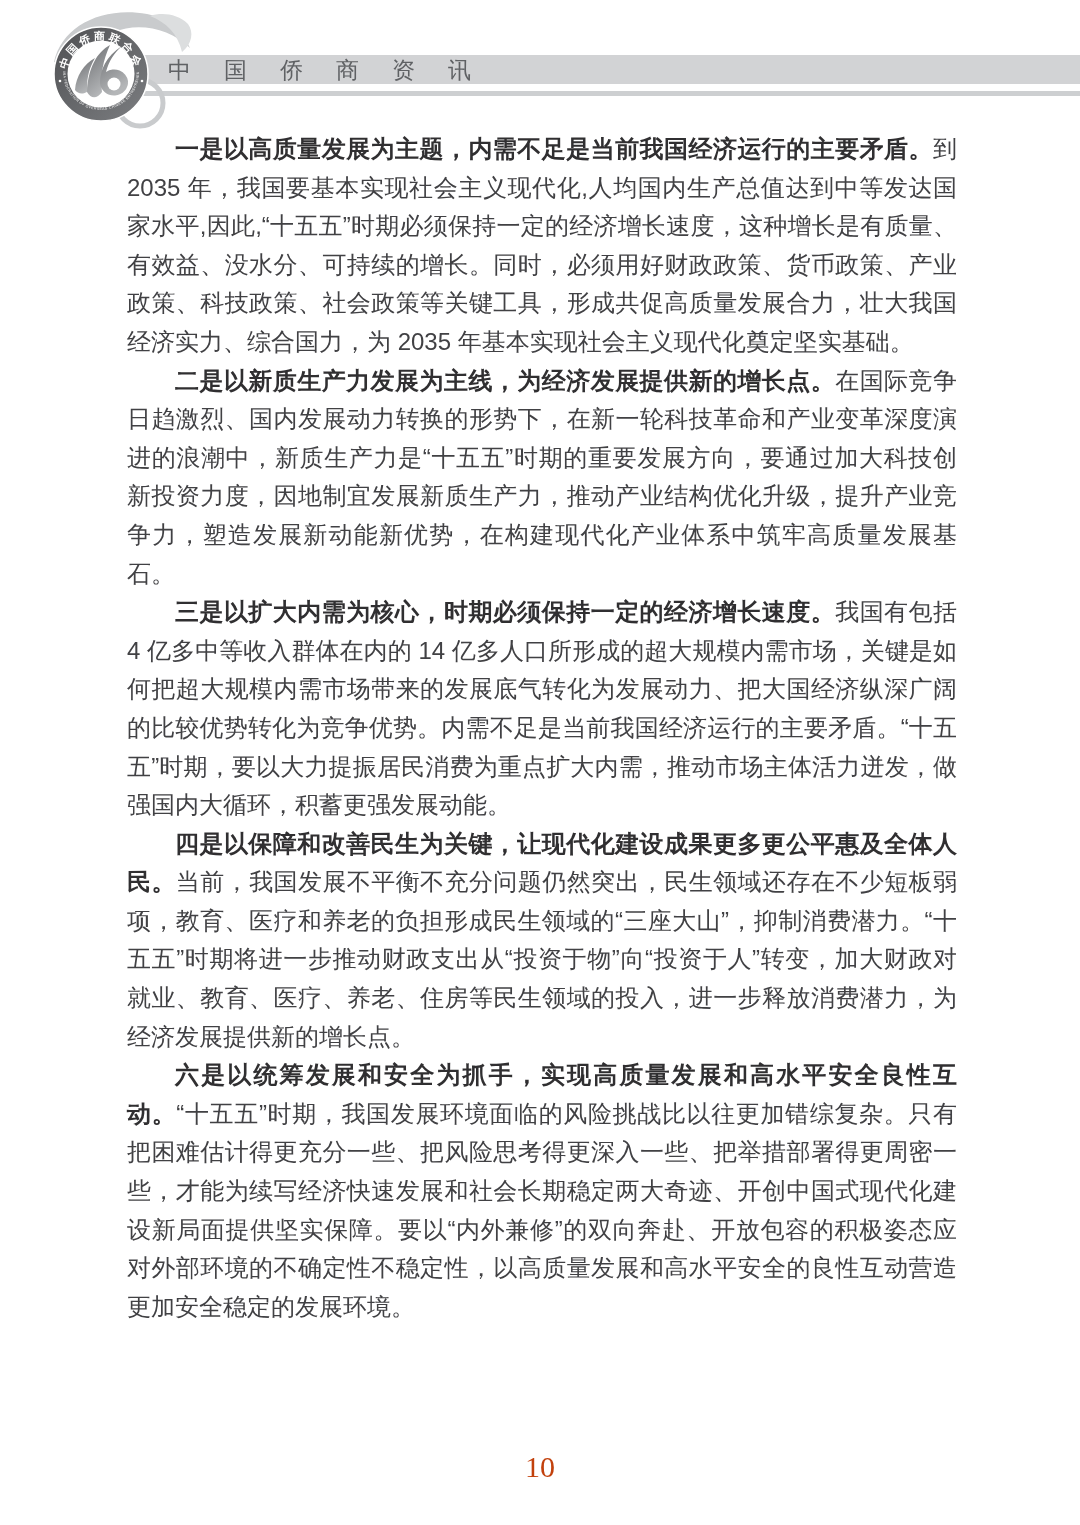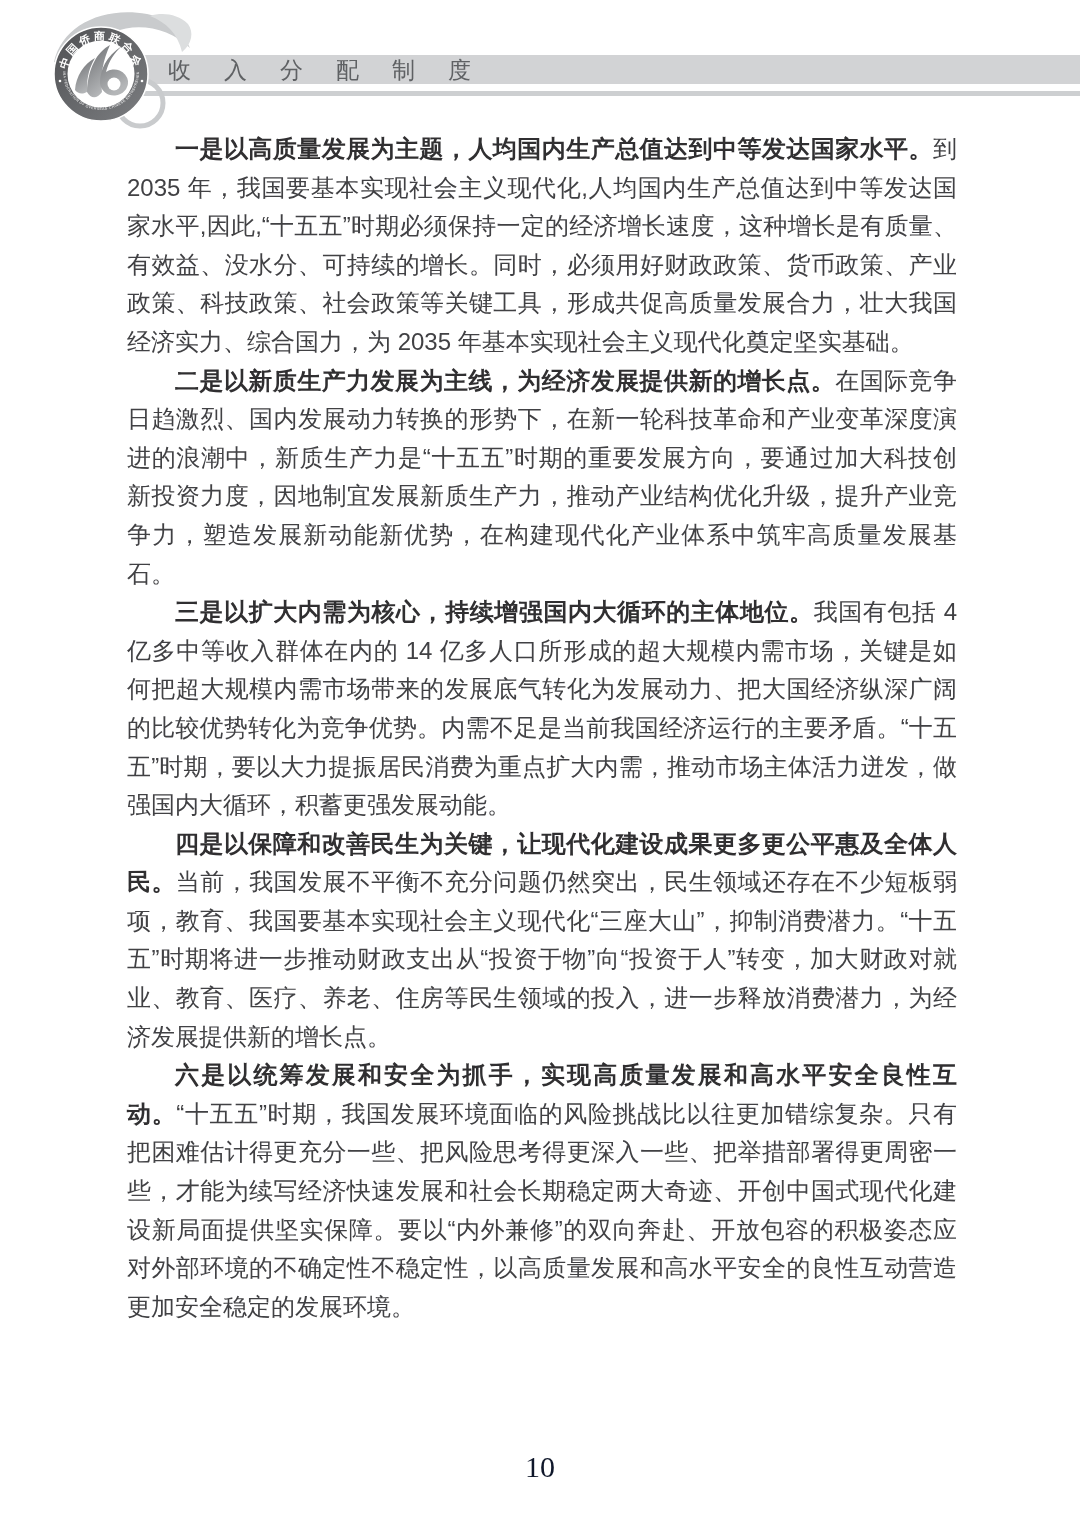--- a/index.html
+++ b/index.html
@@ -27,31 +27,31 @@
     position:absolute; left:127px; top:130px; width:830px;
     font-size:24px; line-height:38.6px; color:#414144;
     text-align:justify;
   }
   .content p { margin:0; text-indent:2em; }
   .content .lead { font-weight:700; color:#302f31; }
   
   .page-number {
     position:absolute; left:0; top:1450px; width:100%;
     text-align:center; font-family:"Liberation Serif", serif;
-    font-size:30px; color:#0f172a;
+    font-size:30px; color:#c2410c;
   }
 </style>
 </head>
 <body>
 
 <div class="page">
 
   <div class="banner-bar"></div>
   <div class="banner-line"></div>
-  <div class="masthead-title">收入分配制度</div>
+  <div class="masthead-title">中国侨商资讯</div>
 
   <div class="logo-wrap">
     <svg width="165" height="140" viewBox="0 0 165 140">
       <defs>
         <linearGradient id="emblemGrad" x1="0" y1="0" x2="0.4" y2="1">
           <stop offset="0" stop-color="#6b6d70"></stop>
           <stop offset="1" stop-color="#b4b6b8"></stop>
         </linearGradient>
         <linearGradient id="ringGrad" x1="0" y1="0" x2="1" y2="1">
           <stop offset="0" stop-color="#4f5053"></stop>
@@ -88,21 +88,21 @@
         <text font-family="Liberation Sans, sans-serif" font-size="3.6" fill="#ffffff" letter-spacing="0.4">
           <textPath href="#arcBottom" startOffset="50%" text-anchor="middle">CHINA FEDERATION OF OVERSEAS CHINESE ENTREPRENEURS</textPath>
         </text>
         <circle cx="18" cy="77" r="1.3" fill="#ffffff"></circle>
         <circle cx="100" cy="77" r="1.3" fill="#ffffff"></circle>
       </g>
     </svg>
   </div>
 
   <div class="content">
-    <p><span class="lead">一是以高质量发展为主题，人均国内生产总值达到中等发达国家水平。</span><span>到 2035 年，我国要基本实现社会主义现代化,人均国内生产总值达到中等发达国家水平,因此,“十五五”时期必须保持一定的经济增长速度，这种增长是有质量、有效益、没水分、可持续的增长。同时，必须用好财政政策、货币政策、产业政策、科技政策、社会政策等关键工具，形成共促高质量发展合力，壮大我国经济实力、综合国力，为 2035 年基本实现社会主义现代化奠定坚实基础。</span></p>
+    <p><span class="lead">一是以高质量发展为主题，内需不足是当前我国经济运行的主要矛盾。</span><span>到 2035 年，我国要基本实现社会主义现代化,人均国内生产总值达到中等发达国家水平,因此,“十五五”时期必须保持一定的经济增长速度，这种增长是有质量、有效益、没水分、可持续的增长。同时，必须用好财政政策、货币政策、产业政策、科技政策、社会政策等关键工具，形成共促高质量发展合力，壮大我国经济实力、综合国力，为 2035 年基本实现社会主义现代化奠定坚实基础。</span></p>
     <p><span class="lead">二是以新质生产力发展为主线，为经济发展提供新的增长点。</span><span>在国际竞争日趋激烈、国内发展动力转换的形势下，在新一轮科技革命和产业变革深度演进的浪潮中，新质生产力是“十五五”时期的重要发展方向，要通过加大科技创新投资力度，因地制宜发展新质生产力，推动产业结构优化升级，提升产业竞争力，塑造发展新动能新优势，在构建现代化产业体系中筑牢高质量发展基石。</span></p>
-    <p><span class="lead">三是以扩大内需为核心，持续增强国内大循环的主体地位。</span><span>我国有包括 4 亿多中等收入群体在内的 14 亿多人口所形成的超大规模内需市场，关键是如何把超大规模内需市场带来的发展底气转化为发展动力、把大国经济纵深广阔的比较优势转化为竞争优势。内需不足是当前我国经济运行的主要矛盾。“十五五”时期，要以大力提振居民消费为重点扩大内需，推动市场主体活力迸发，做强国内大循环，积蓄更强发展动能。</span></p>
-    <p><span class="lead">四是以保障和改善民生为关键，让现代化建设成果更多更公平惠及全体人民。</span><span>当前，我国发展不平衡不充分问题仍然突出，民生领域还存在不少短板弱项，教育、我国要基本实现社会主义现代化“三座大山”，抑制消费潜力。“十五五”时期将进一步推动财政支出从“投资于物”向“投资于人”转变，加大财政对就业、教育、医疗、养老、住房等民生领域的投入，进一步释放消费潜力，为经济发展提供新的增长点。</span></p>
+    <p><span class="lead">三是以扩大内需为核心，时期必须保持一定的经济增长速度。</span><span>我国有包括 4 亿多中等收入群体在内的 14 亿多人口所形成的超大规模内需市场，关键是如何把超大规模内需市场带来的发展底气转化为发展动力、把大国经济纵深广阔的比较优势转化为竞争优势。内需不足是当前我国经济运行的主要矛盾。“十五五”时期，要以大力提振居民消费为重点扩大内需，推动市场主体活力迸发，做强国内大循环，积蓄更强发展动能。</span></p>
+    <p><span class="lead">四是以保障和改善民生为关键，让现代化建设成果更多更公平惠及全体人民。</span><span>当前，我国发展不平衡不充分问题仍然突出，民生领域还存在不少短板弱项，教育、医疗和养老的负担形成民生领域的“三座大山”，抑制消费潜力。“十五五”时期将进一步推动财政支出从“投资于物”向“投资于人”转变，加大财政对就业、教育、医疗、养老、住房等民生领域的投入，进一步释放消费潜力，为经济发展提供新的增长点。</span></p>
     <p><span class="lead">六是以统筹发展和安全为抓手，实现高质量发展和高水平安全良性互动。</span><span>“十五五”时期，我国发展环境面临的风险挑战比以往更加错综复杂。只有把困难估计得更充分一些、把风险思考得更深入一些、把举措部署得更周密一些，才能为续写经济快速发展和社会长期稳定两大奇迹、开创中国式现代化建设新局面提供坚实保障。要以“内外兼修”的双向奔赴、开放包容的积极姿态应对外部环境的不确定性不稳定性，以高质量发展和高水平安全的良性互动营造更加安全稳定的发展环境。</span></p>
   </div>
 
   <div class="page-number">10</div>
 </div>
 
 </body></html>

